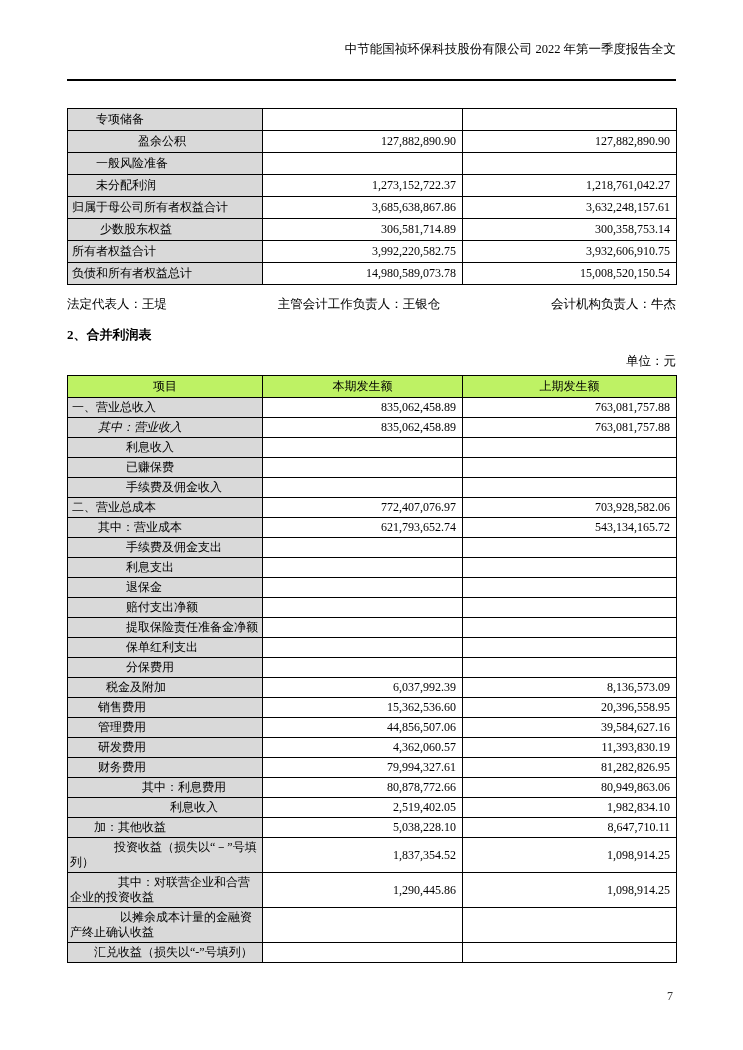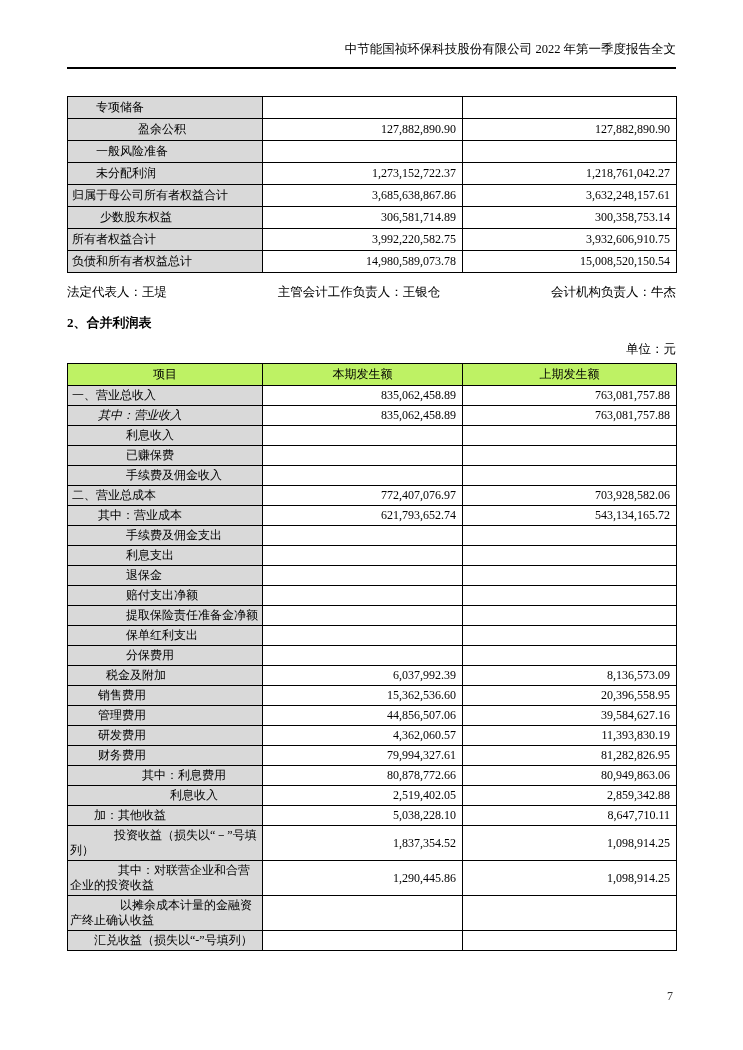--- a/index.html
+++ b/index.html
@@ -7,21 +7,21 @@
     position:relative;
     width:743px;height:1050px;
     background:#ffffff;
     font-family:"Liberation Serif","DejaVu Serif",serif;
     color:#000;
     overflow:hidden;
   }
   .content{margin:0 67px;width:609px;}
   .doc-header{
     padding-top:41px;
-    padding-bottom:10px;
+    padding-bottom:22px;
     border-bottom:2px solid #000;
     text-align:right;
     font-size:12.5px;
     line-height:16px;
   }
   table{
     border-collapse:collapse;
     table-layout:fixed;
     width:609px;
     font-size:12px;
@@ -261,21 +261,21 @@
             <td class="num">81,282,826.95</td>
           </tr>
           <tr>
             <td class="lbl" style="text-indent: 72px;">其中：利息费用</td>
             <td class="num">80,878,772.66</td>
             <td class="num">80,949,863.06</td>
           </tr>
           <tr>
             <td class="lbl" style="text-indent: 100px;">利息收入</td>
             <td class="num">2,519,402.05</td>
-            <td class="num">2,859,342.88</td>
+            <td class="num">1,982,834.10</td>
           </tr>
           <tr>
             <td class="lbl" style="text-indent: 24px;">加：其他收益</td>
             <td class="num">5,038,228.10</td>
             <td class="num">8,647,710.11</td>
           </tr>
           <tr>
             <td class="lbl" style="text-indent: 44px;">投资收益（损失以“－”号填列）</td>
             <td class="num">1,837,354.52</td>
             <td class="num">1,098,914.25</td>

